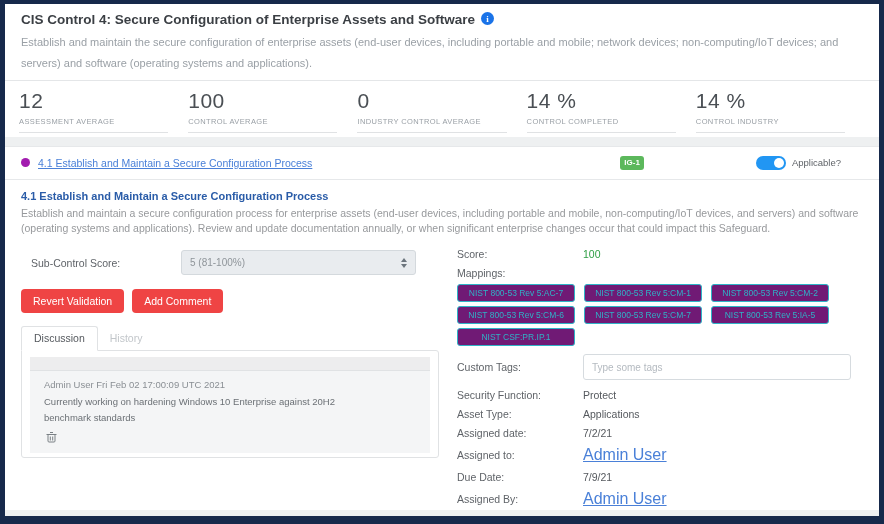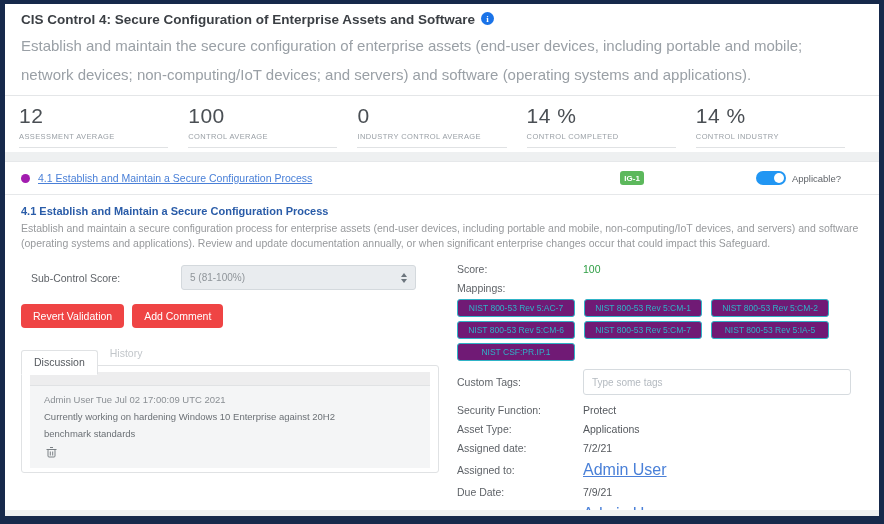--- a/index.html
+++ b/index.html
@@ -26,21 +26,21 @@
   .header-card { padding:8px 16px 6px 16px; border-bottom:1px solid #e4e6e8; }
   .title-row { display:flex; align-items:flex-start; gap:6px; }
   .page-title { font-size:13.5px; font-weight:bold; color:#3b3f44; }
   .info-icon {
     width:13px; height:13px; border-radius:50%;
     background:#1a73e8; color:#fff;
     font-size:9px; font-weight:bold; font-family:"Liberation Serif", serif;
     display:inline-flex; align-items:center; justify-content:center;
     cursor:pointer;
   }
-  .header-desc { margin-top:5px; font-size:15px; color:#9aa0a6; line-height:1.9; max-width:830px; }
+  .header-desc { margin-top:5px; font-size:11px; color:#9aa0a6; line-height:1.9; max-width:830px; }
 
   
   .stats { display:flex; padding:8px 14px 2px 14px; background:#fff; min-height:56px; }
   .stat { width:176px; padding-right:20px; }
   .stat-value { font-size:21px; color:#4a4f54; letter-spacing:0.5px; }
   .stat-label {
     margin-top:4px; padding-bottom:6px;
     font-size:7.5px; color:#9aa0a6; letter-spacing:0.4px;
     border-bottom:1px solid #e0e2e4;
   }
@@ -95,21 +95,21 @@
     font-family:Liberation Sans, sans-serif;
   }
 
   .tabs { display:flex; align-items:flex-end; }
   .tab {
     font-size:10.5px; padding:5px 12px 6px 12px; cursor:pointer;
   }
   .tab.active {
     color:#55595e; background:#fff;
     border:1px solid #e0e2e4; border-bottom:1px solid #fff;
-    border-radius:3px 3px 0 0; position:relative; top:10px;
+    border-radius:3px 3px 0 0; position:relative; top:1px;
   }
   .tab.inactive { color:#c2c6ca; }
 
   .discussion-panel {
     border:1px solid #e0e2e4; border-radius:0 3px 3px 3px;
     background:#fff; height:108px; overflow:hidden;
   }
   .panel-header { height:14px; background:#ededee; border-bottom:1px solid #e0e2e4; margin:6px 8px 0 8px; }
   .panel-body { background:#f4f5f6; margin:0 8px 8px 8px; height:82px; padding:8px 10px 6px 14px; }
   .comment-meta { font-size:9.5px; color:#8a8f94; margin-bottom:4px; }
@@ -223,21 +223,21 @@
           </div>
 
           <div class="tabs">
             <div class="tab active">Discussion</div>
             <div class="tab inactive">History</div>
           </div>
 
           <div class="discussion-panel">
             <div class="panel-header"></div>
             <div class="panel-body">
-              <div class="comment-meta">Admin User Tue Jul 02 17:00:09 UTC 2021</div>
+              <div class="comment-meta">Admin User Fri Feb 02 17:00:09 UTC 2021</div>
               <div class="comment-text">Currently working on hardening Windows 10 Enterprise against 20H2 benchmark standards</div>
               <span class="trash-btn">
                 <svg width="11" height="12" viewBox="0 0 11 12">
                   <g fill="none" stroke="#7a8085" stroke-width="1">
                     <rect x="2" y="3.5" width="7" height="7.5" rx="1"></rect>
                     <line x1="0.5" y1="3.5" x2="10.5" y2="3.5"></line>
                     <line x1="4" y1="1.5" x2="7" y2="1.5"></line>
                     <line x1="4.3" y1="5.5" x2="4.3" y2="9.5"></line>
                     <line x1="6.7" y1="5.5" x2="6.7" y2="9.5"></line>
                   </g>

